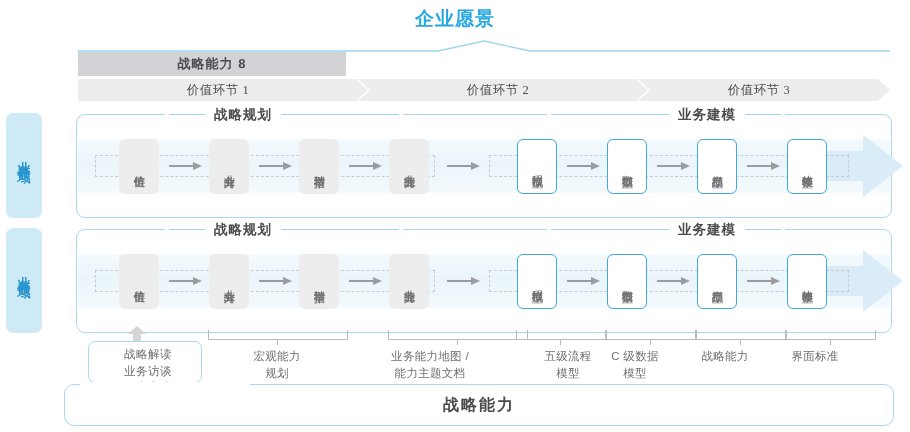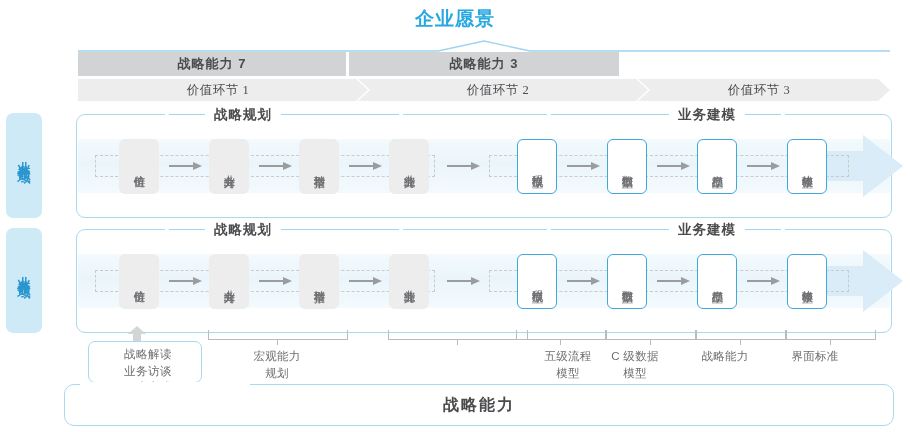--- a/index.html
+++ b/index.html
@@ -170,22 +170,21 @@
 <div class="root">
 
   <div class="title-row">
     <span>企业愿景</span>
   </div>
   <svg class="tent" viewBox="0 0 812 12" preserveAspectRatio="none">
     <path d="M0 11 L360 11 L406 1 L452 11 L812 11" fill="none" stroke="#9ed4ef" stroke-width="1.4"></path>
   </svg>
 
   <div class="cap-row">
-    <div class="cap c2">战略能力 7</div>
-    <div class="cap c3">战略能力 3</div>
+    <div class="cap c2">战略能力 8</div>
   </div>
 
   <div class="vc-row">
     <div class="vc v1">
       <span>价值环节 1</span>
     </div>
     <div class="vc v2">
       <span>价值环节 2</span>
     </div>
     <div class="vc v3">
@@ -393,20 +392,21 @@
     <div class="brace" style="left:710px;width:90px">
       <span class="bar"></span>
         <span class="tick" style="left:0"></span>
         <span class="tick" style="right:0"></span>
         <span class="stem" style="left:44px"></span>
     </div>
   </div>
 
   <div class="tool-box" style="left:88px;top:341px;width:114px;height:42px">战略解读<br>业务访谈<br>领先实践</div>
   <div class="tool-label" style="left:207px;top:348px;width:140px">宏观能力<br>规划</div>
+  <div class="tool-label" style="left:350px;top:348px;width:160px">业务能力地图 /<br>能力主题文档</div>
   <div class="tool-label" style="left:518px;top:348px;width:100px">五级流程<br>模型</div>
   <div class="tool-label" style="left:585px;top:348px;width:100px">C 级数据<br>模型</div>
   <div class="tool-label" style="left:675px;top:348px;width:100px">战略能力</div>
   <div class="tool-label" style="left:765px;top:348px;width:100px">界面标准</div>
 
   <div class="tool-wrap">
     <span>战略能力</span>
   </div>
   <div class="tool-wrap-mask"></div>
 

